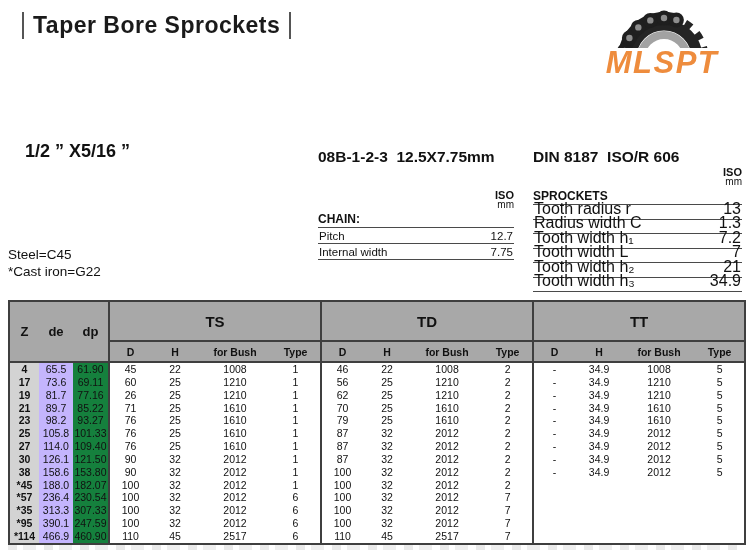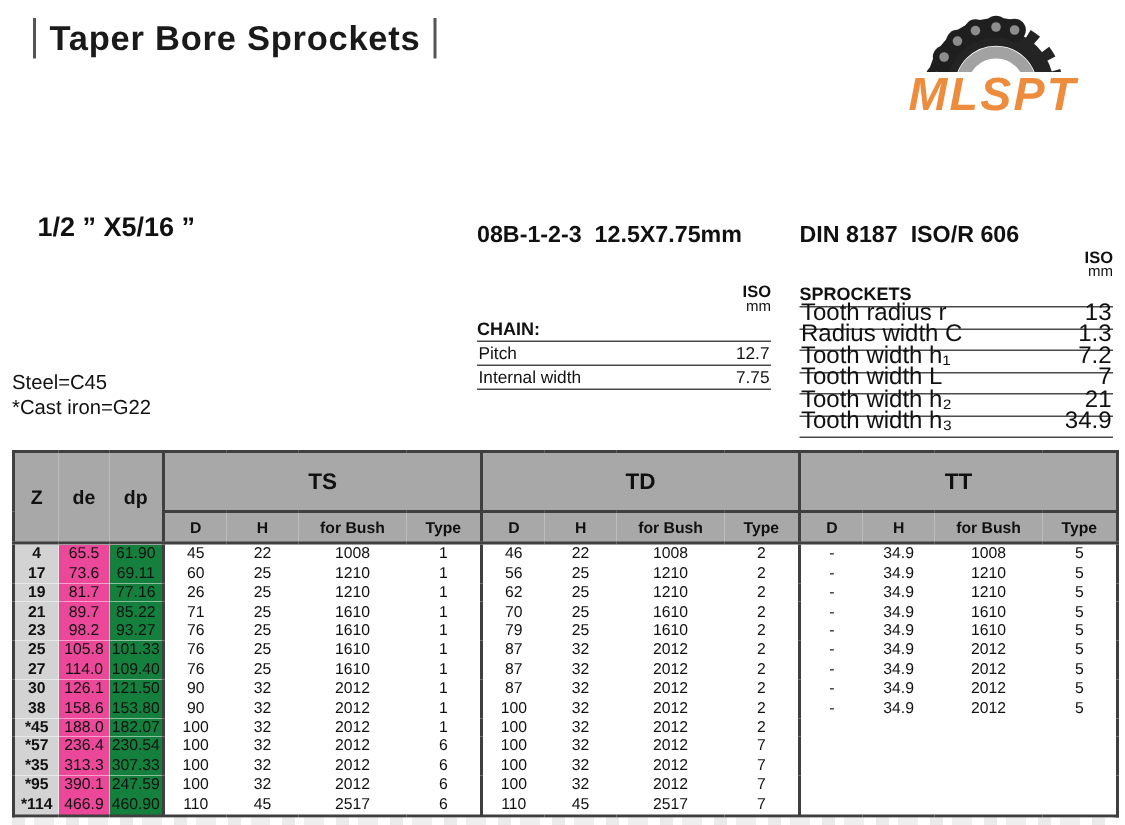--- a/index.html
+++ b/index.html
@@ -44,21 +44,21 @@
                border:2px solid #3f3f3f; }
   table.main th { background:#a8a8a8; color:#111; font-weight:bold; }
   th.fx   { font-size:13px; border-bottom:2px solid #3f3f3f; }
   th.grp  { font-size:15px; height:40px; border-bottom:2px solid #3f3f3f; }
   th.sub  { font-size:10.5px; height:21px; border-bottom:2px solid #3f3f3f; }
   .grp-start { border-left:2px solid #3f3f3f; }
   table.main tbody tr { height:12.85px; }
   table.main td { font-size:10.5px; line-height:12.8px; padding:0; text-align:center;
                   white-space:nowrap; overflow:hidden; }
   td.c-z  { background:#d3d3d3; font-weight:bold; text-align:right; padding-right:5px; }
-  td.c-de { background:#ec4899; text-align:right; padding-right:8px;margin-left:11px; }
+  td.c-de { background:#c4b5fd; text-align:right; padding-right:8px;margin-left:11px; }
   td.c-dp { background:#15803d; text-align:right; padding-right:6px; }
 
   
   .clipped-footer { position:absolute; left:8px; top:545px; width:734px; height:5px; opacity:.55;
     background:repeating-linear-gradient(90deg,#d9d9d9 0 9px,#ffffff 9px 15px,#e2e2e2 15px 28px,#ffffff 28px 36px); }
 </style>
 </head>
 <body>
 
 <div class="page">

